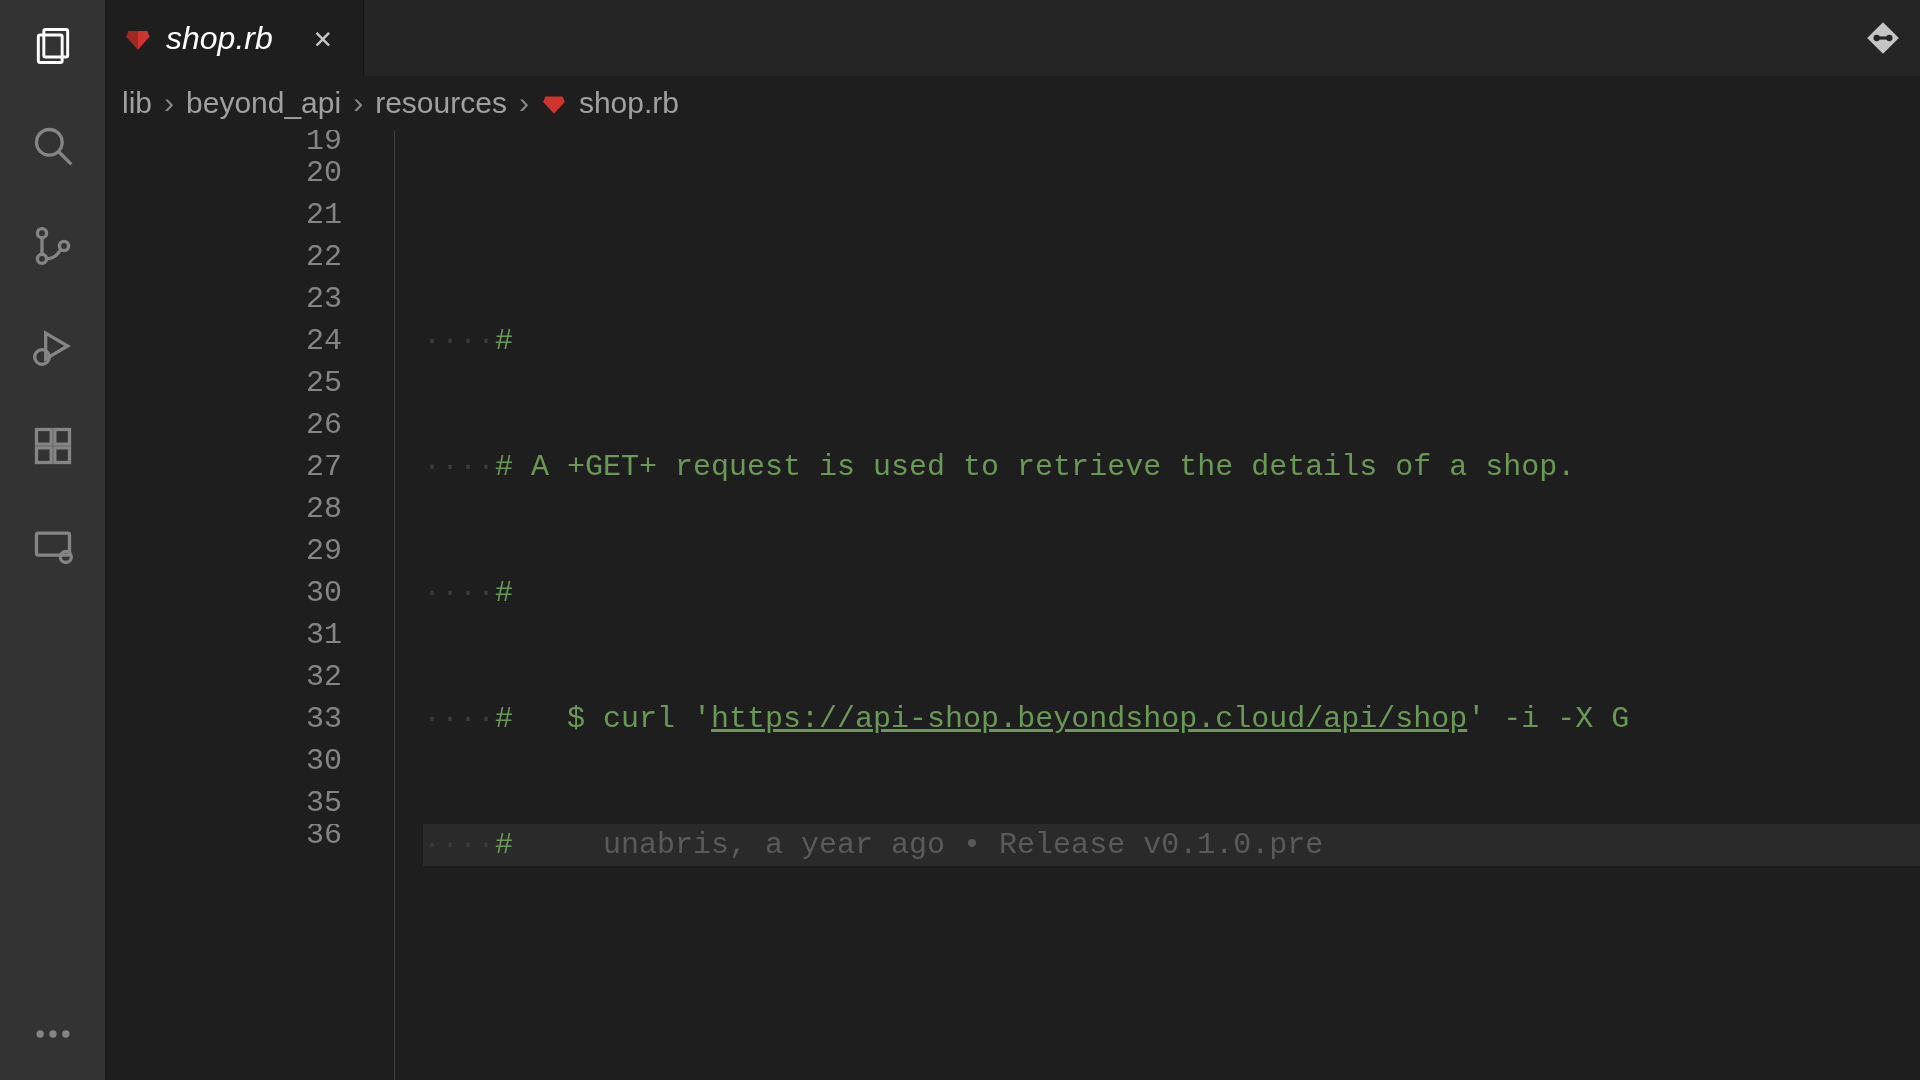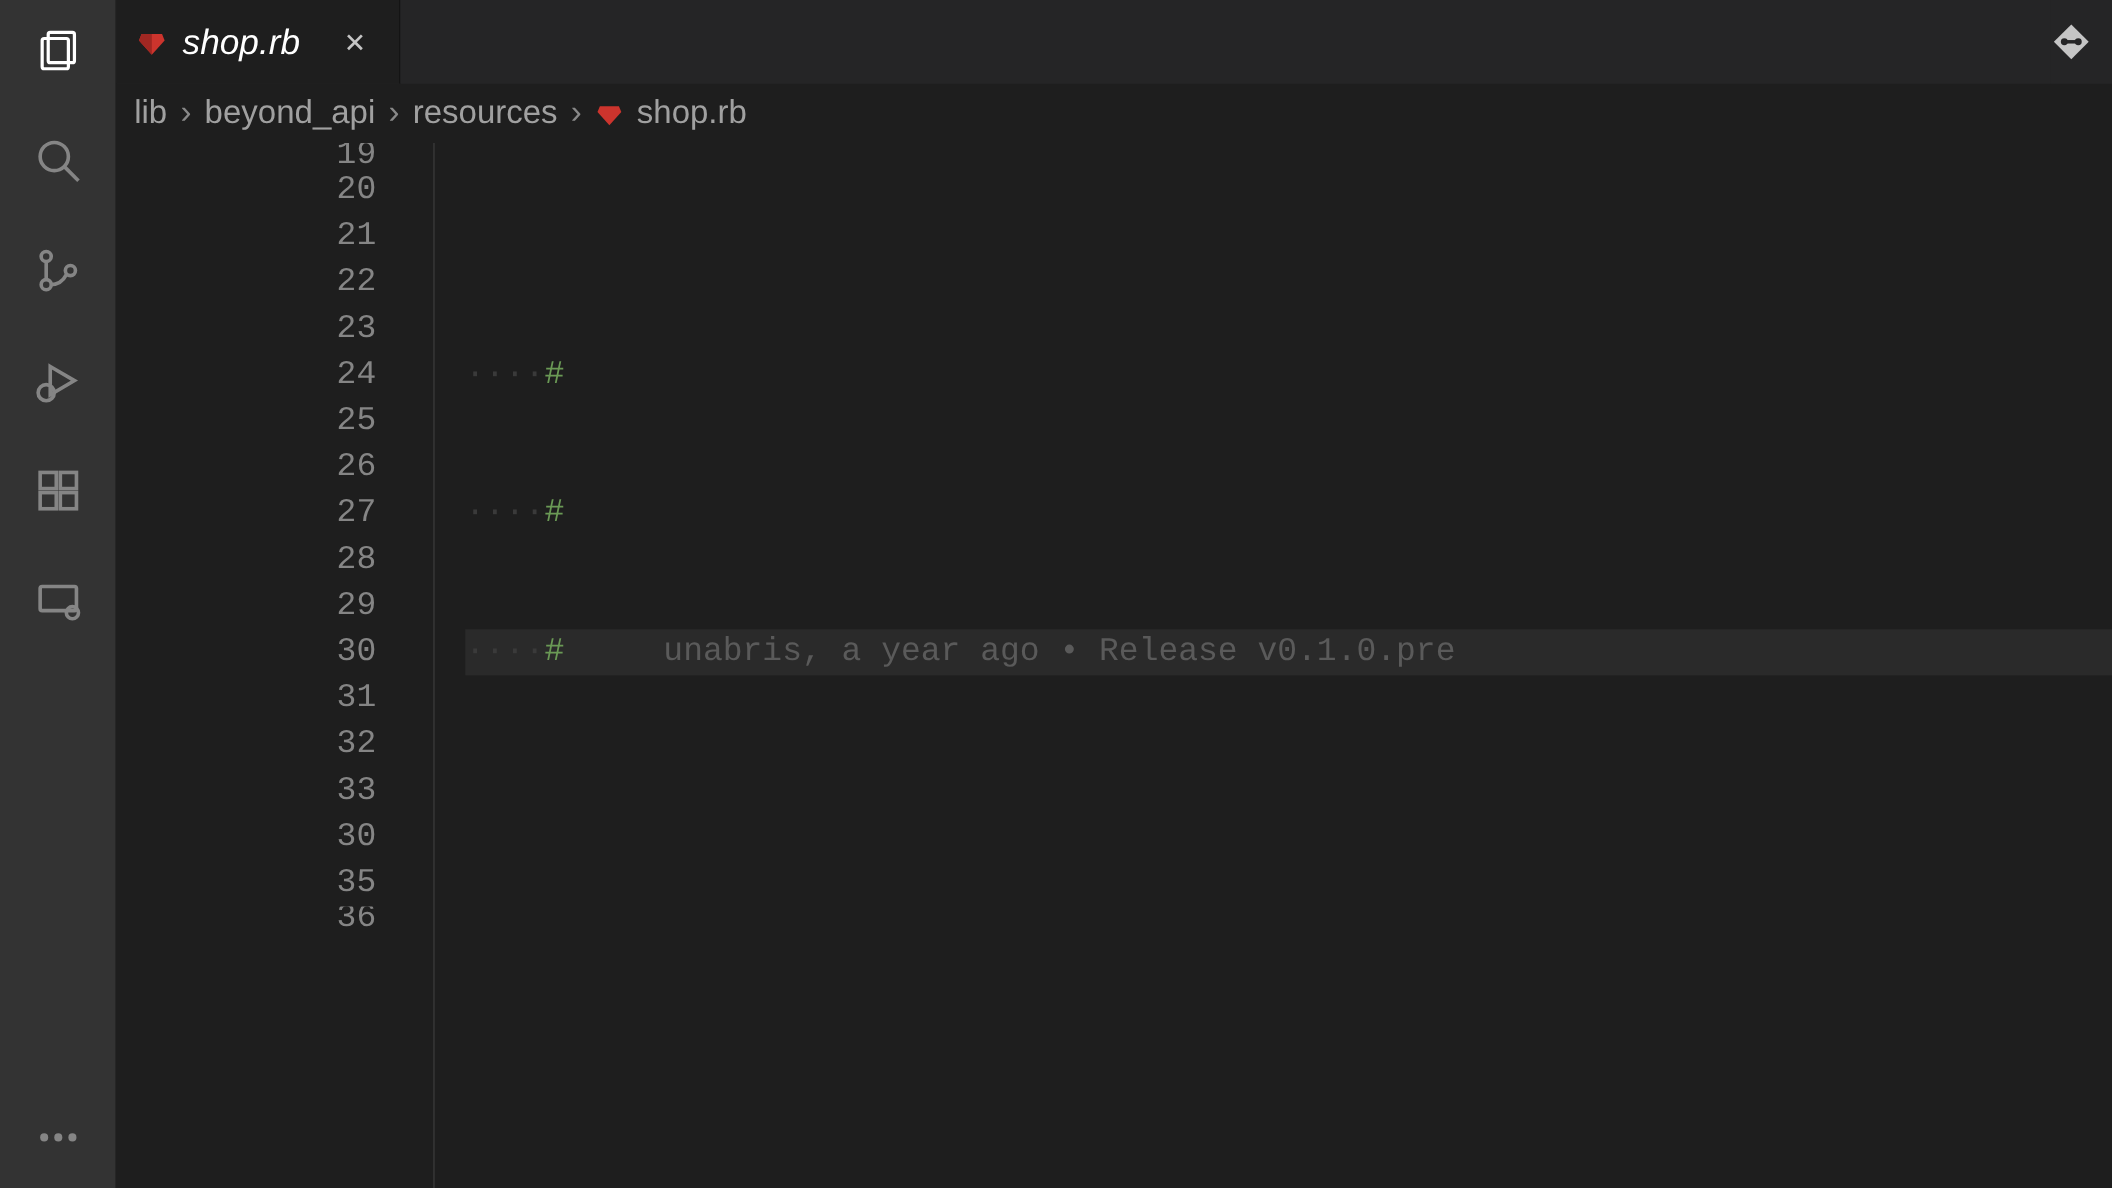--- a/index.html
+++ b/index.html
@@ -249,21 +249,23 @@
         <div class="ln">31</div>
         <div class="ln">32</div>
         <div class="ln">33</div>
         <div class="ln">30</div>
         <div class="ln">35</div>
         <div class="ln top">36</div>
       </div>
       <div class="code">
         <div class="line top"></div>
         <div class="line"><span class="ws">····</span><span class="comment">#</span></div>
+        <div class="line"><span class="ws">····</span><span class="comment"><span>#</span><span> A +GET+ request is used to retrieve the details of a shop.</span></span></div>
         <div class="line"><span class="ws">····</span><span class="comment">#</span></div>
+        <div class="line"><span class="ws">····</span><span class="comment"><span>#</span><span>   $ curl '</span><span class="url">https://api-shop.beyondshop.cloud/api/shop</span><span>' -i -X G</span></span></div>
         <div class="line current-line"><span class="ws">····</span><span class="comment">#</span><span class="blame">     unabris, a year ago • Release v0.1.0.pre</span></div>
         <div class="line"></div>
         
         
         
         
         
         
         
         

